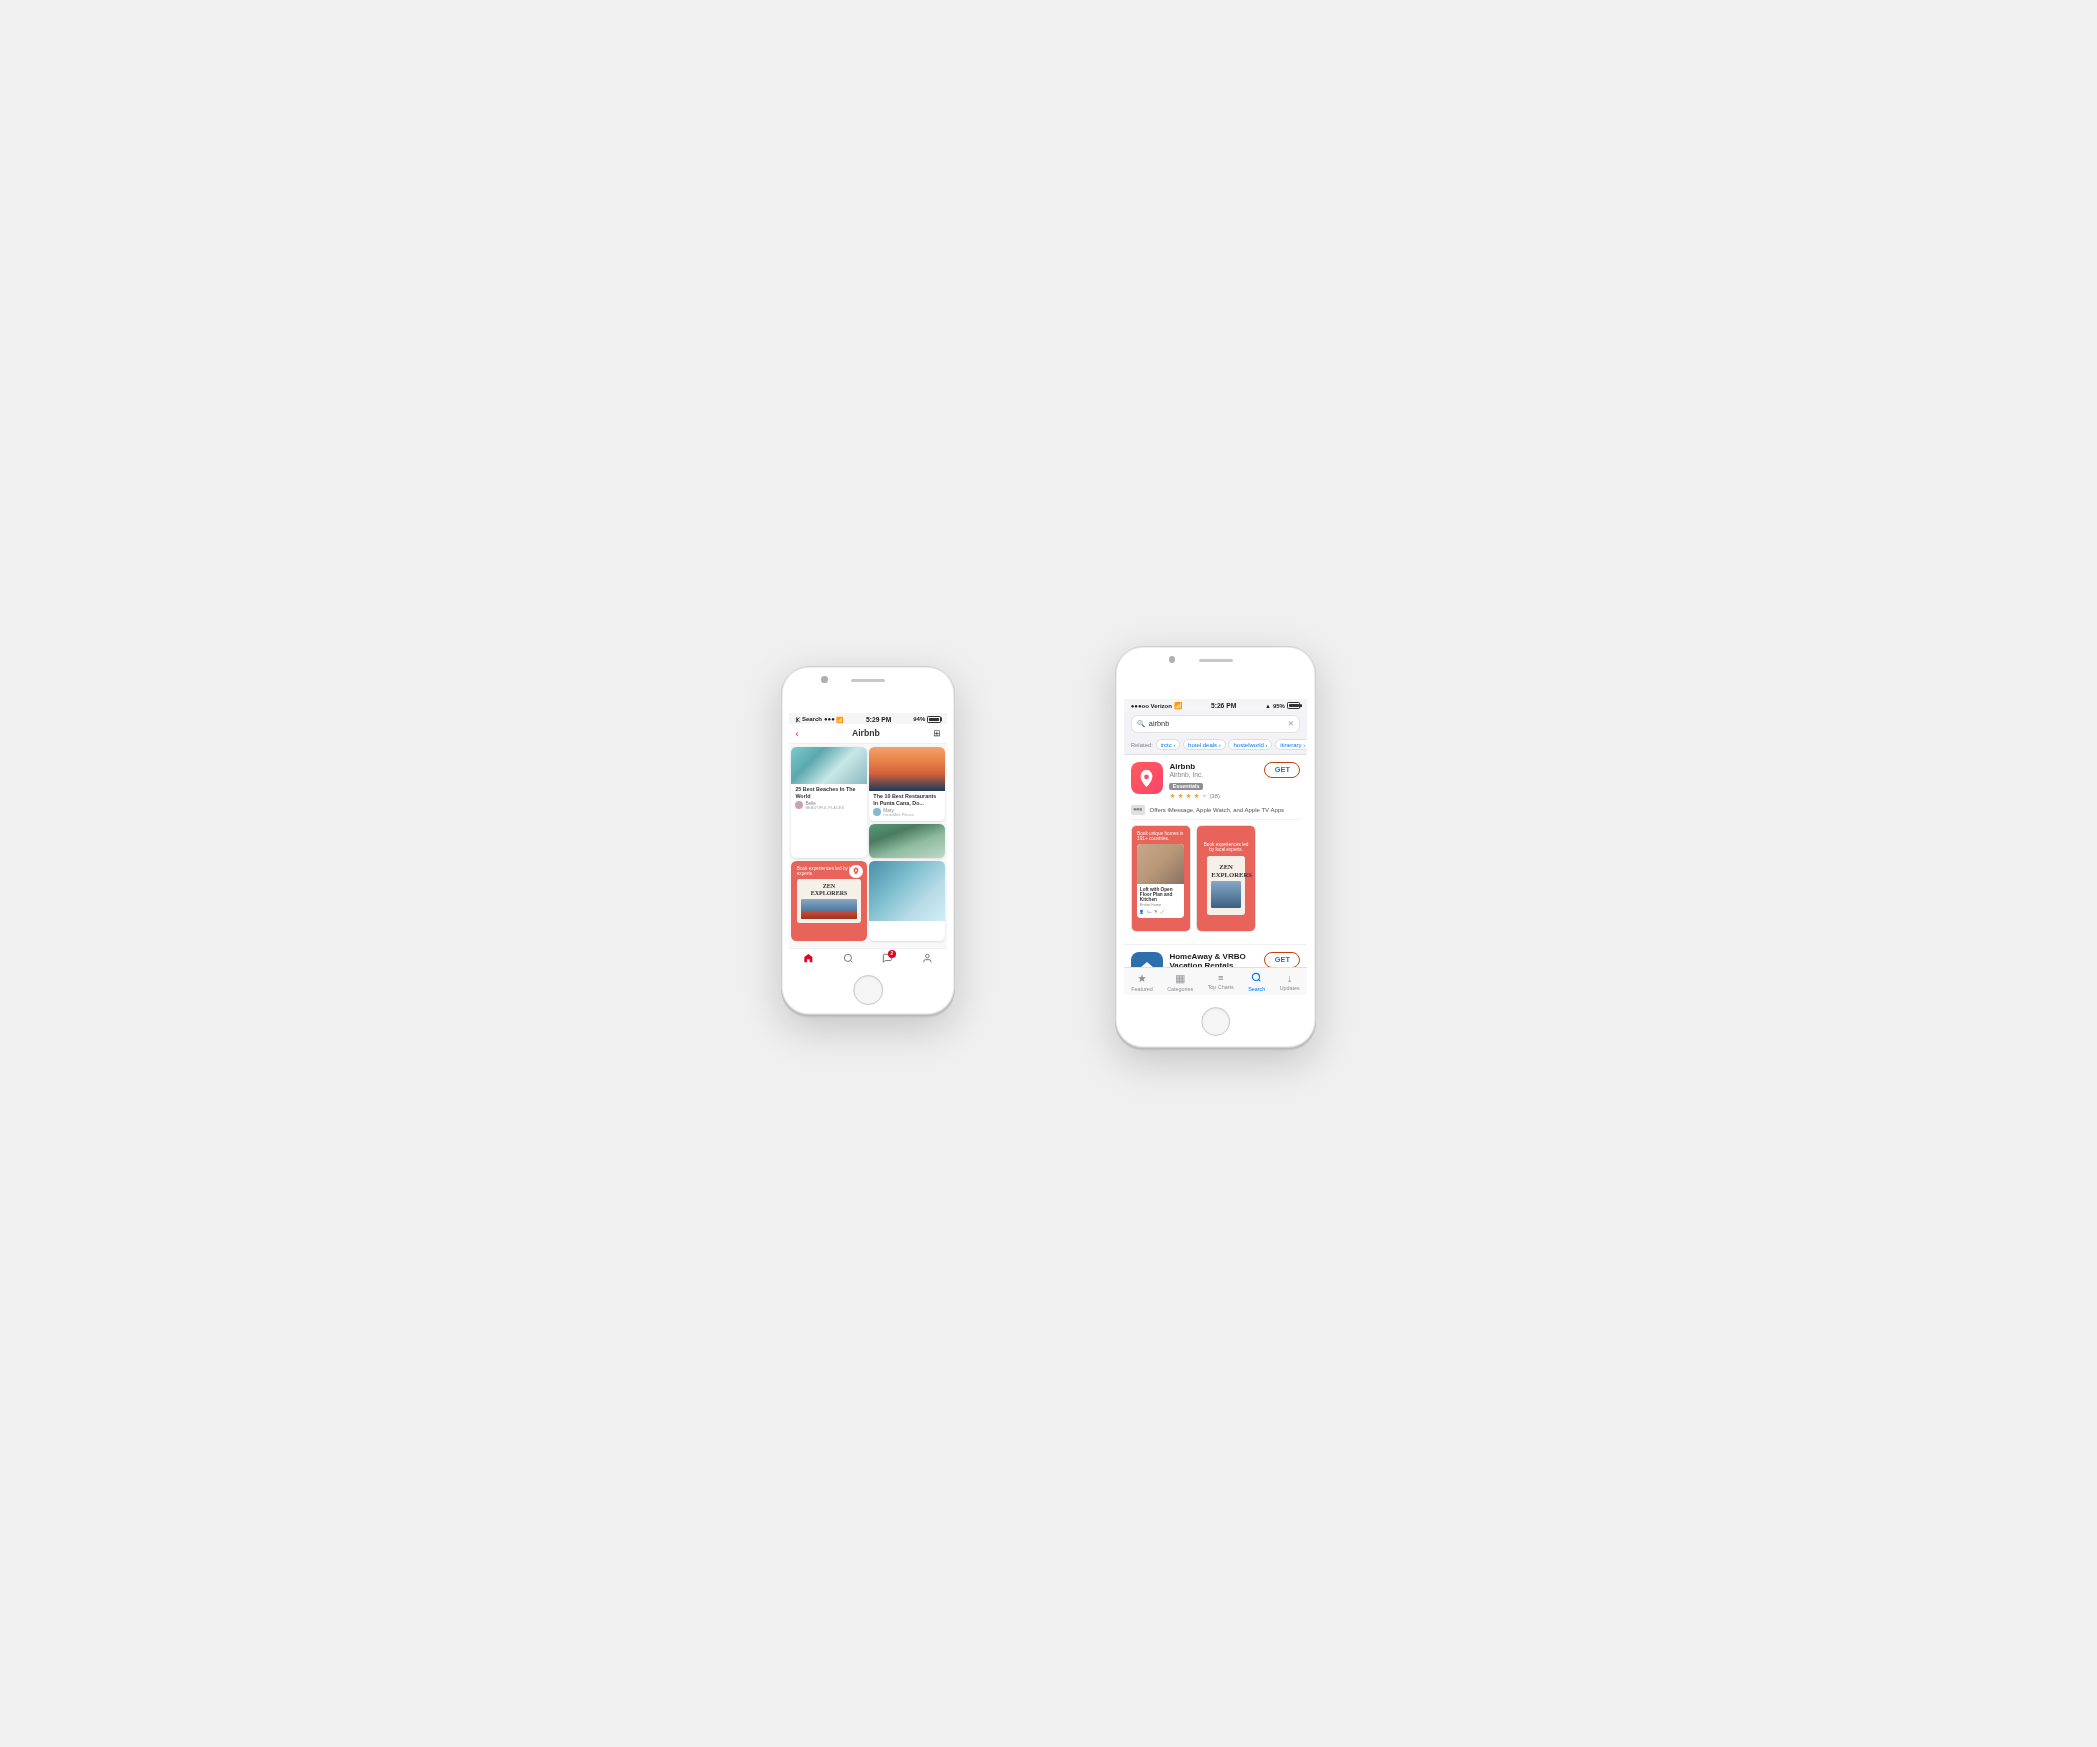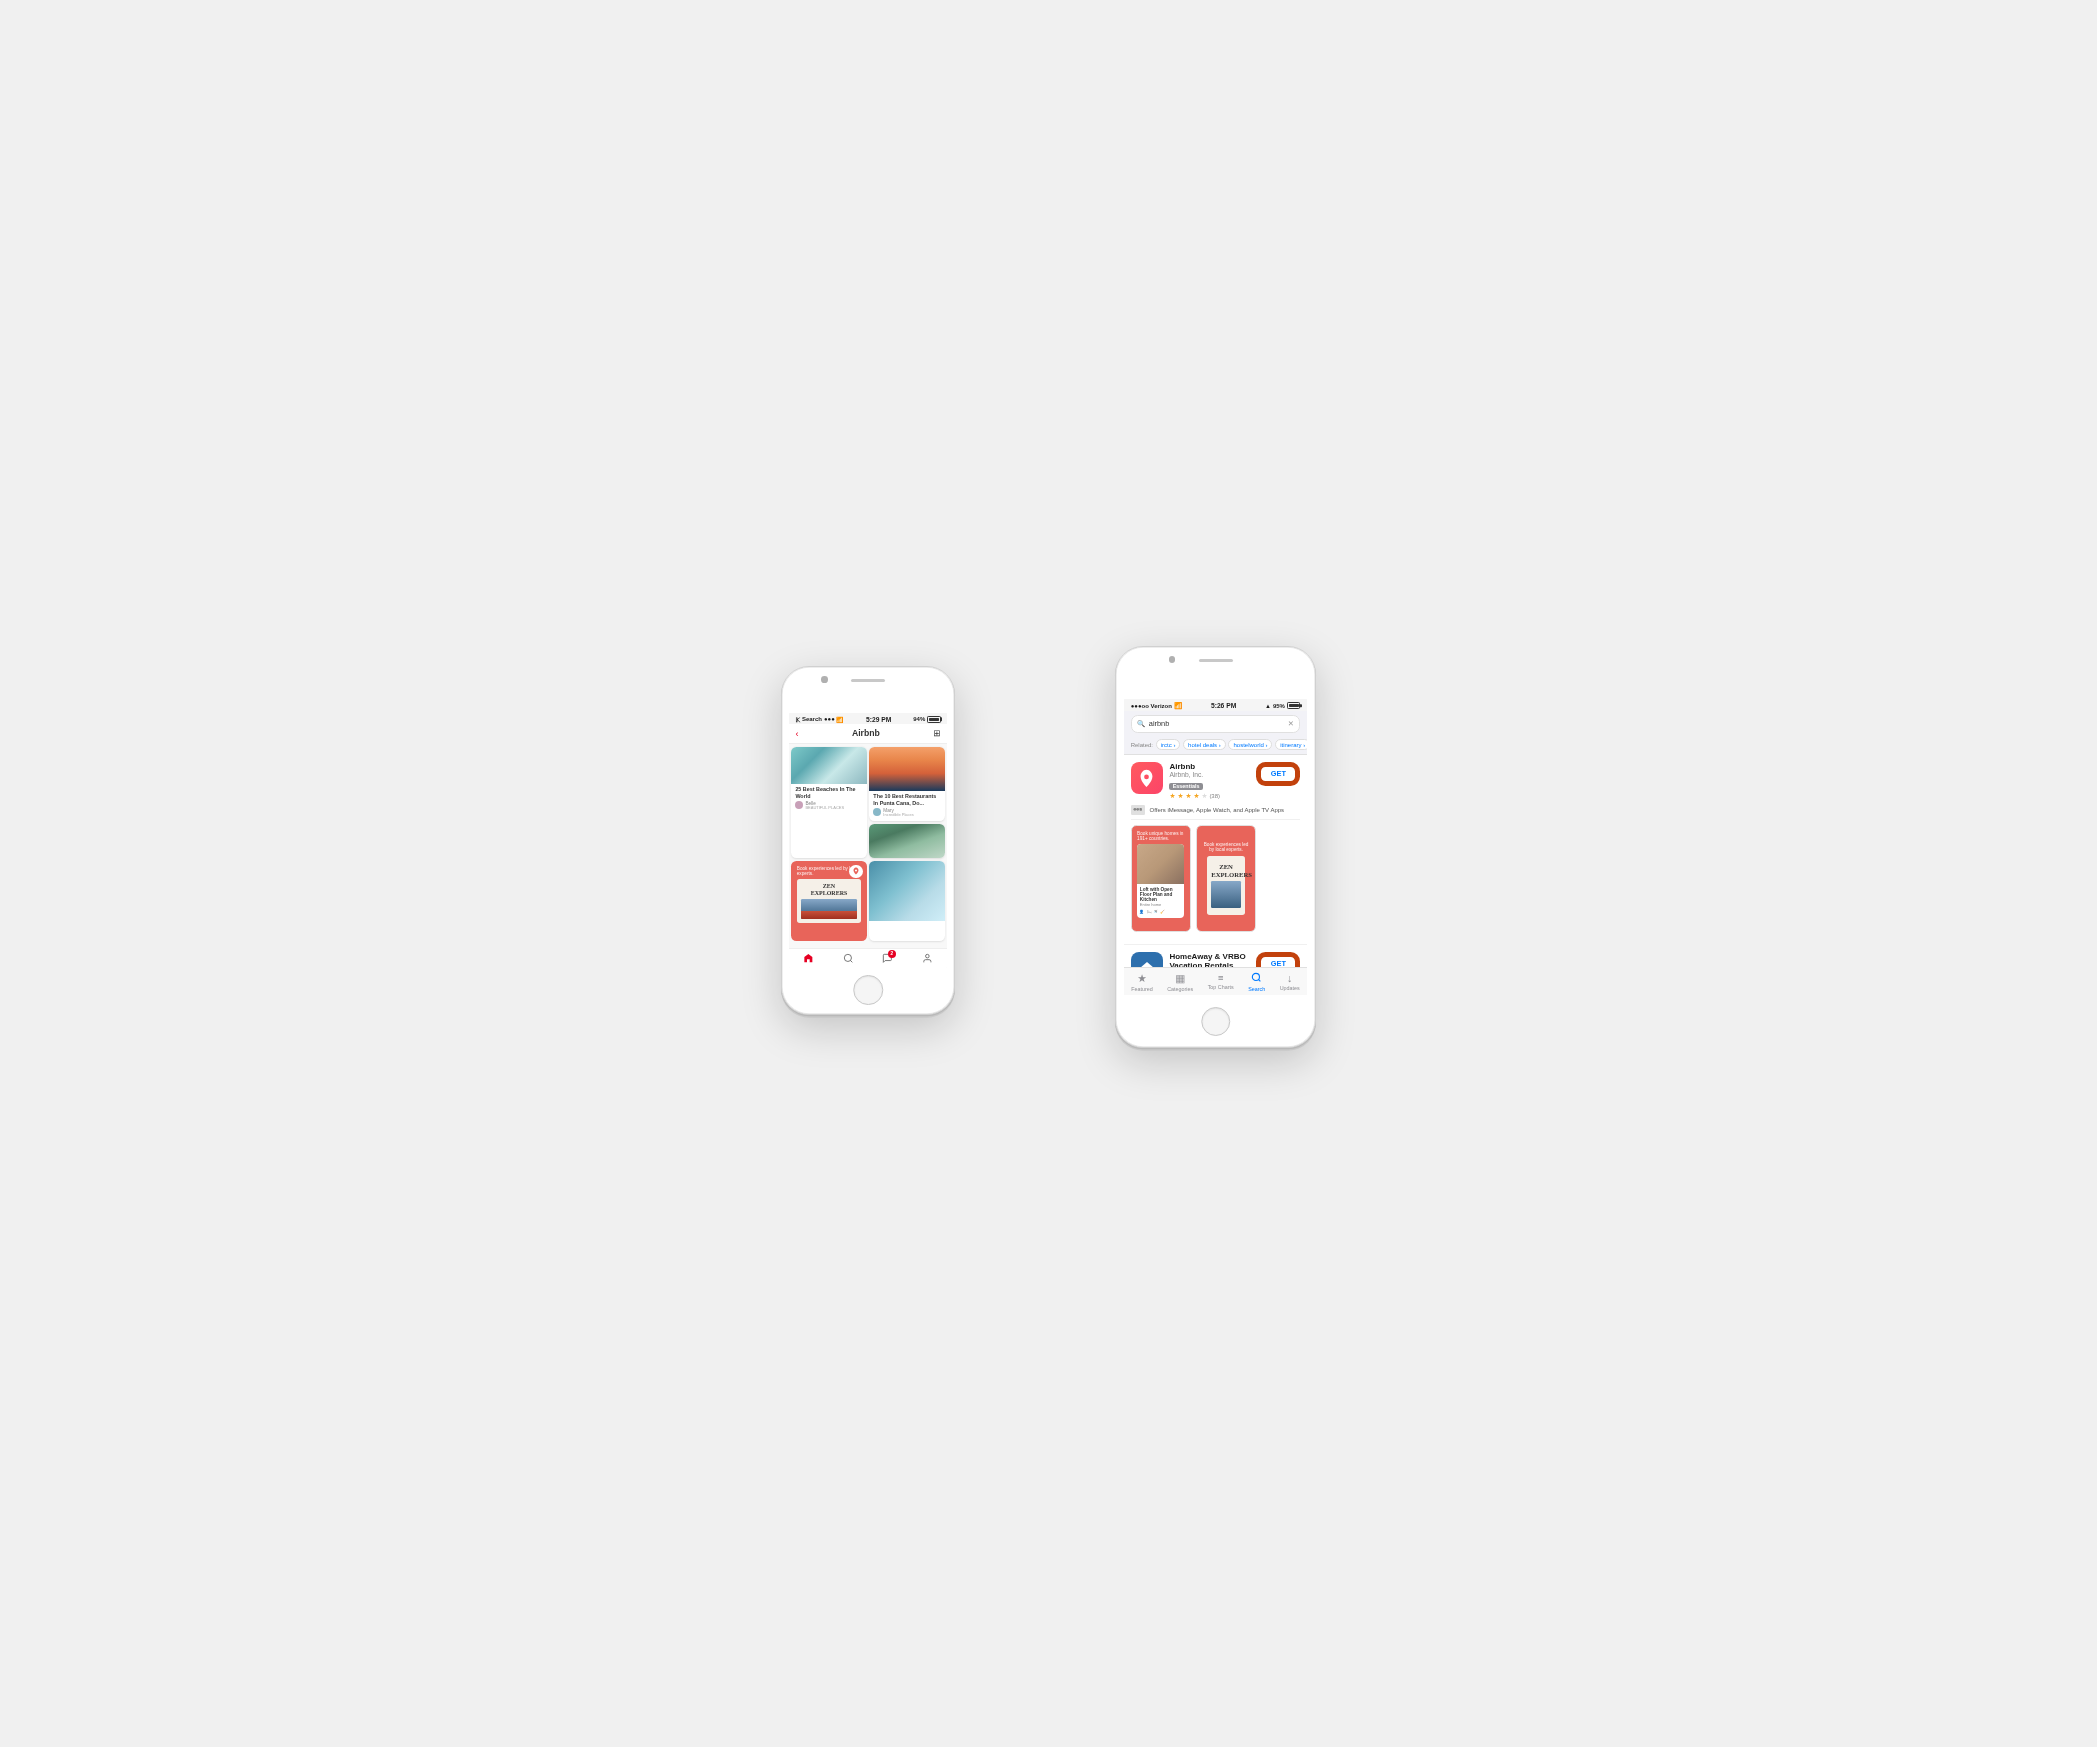--- a/index.html
+++ b/index.html
@@ -405,21 +405,21 @@
       padding: 0.7px 3.4px;
       border-radius: 2px;
       margin-top: 1.3px;
       font-weight: 600;
     }
     .app-rating { display: flex; align-items: center; gap: 2px; margin-top: 1.3px; }
     .stars { color: #f5a623; font-size: 6.7px; }
     .stars-gray { color: #ddd; font-size: 6.7px; }
     .rating-count { font-size: 6px; color: #888; }
     .get-button {
-      border: 5px solid #c2410c;
+      border: 1px solid #c2410c;
       color: #007aff;
       background: #fff;
       border-radius: 9.4px;
       padding: 2.7px 9.4px;
       font-size: 7.4px;
       font-weight: 600;
       cursor: pointer;
     }
     .app-features {
       display: flex;

